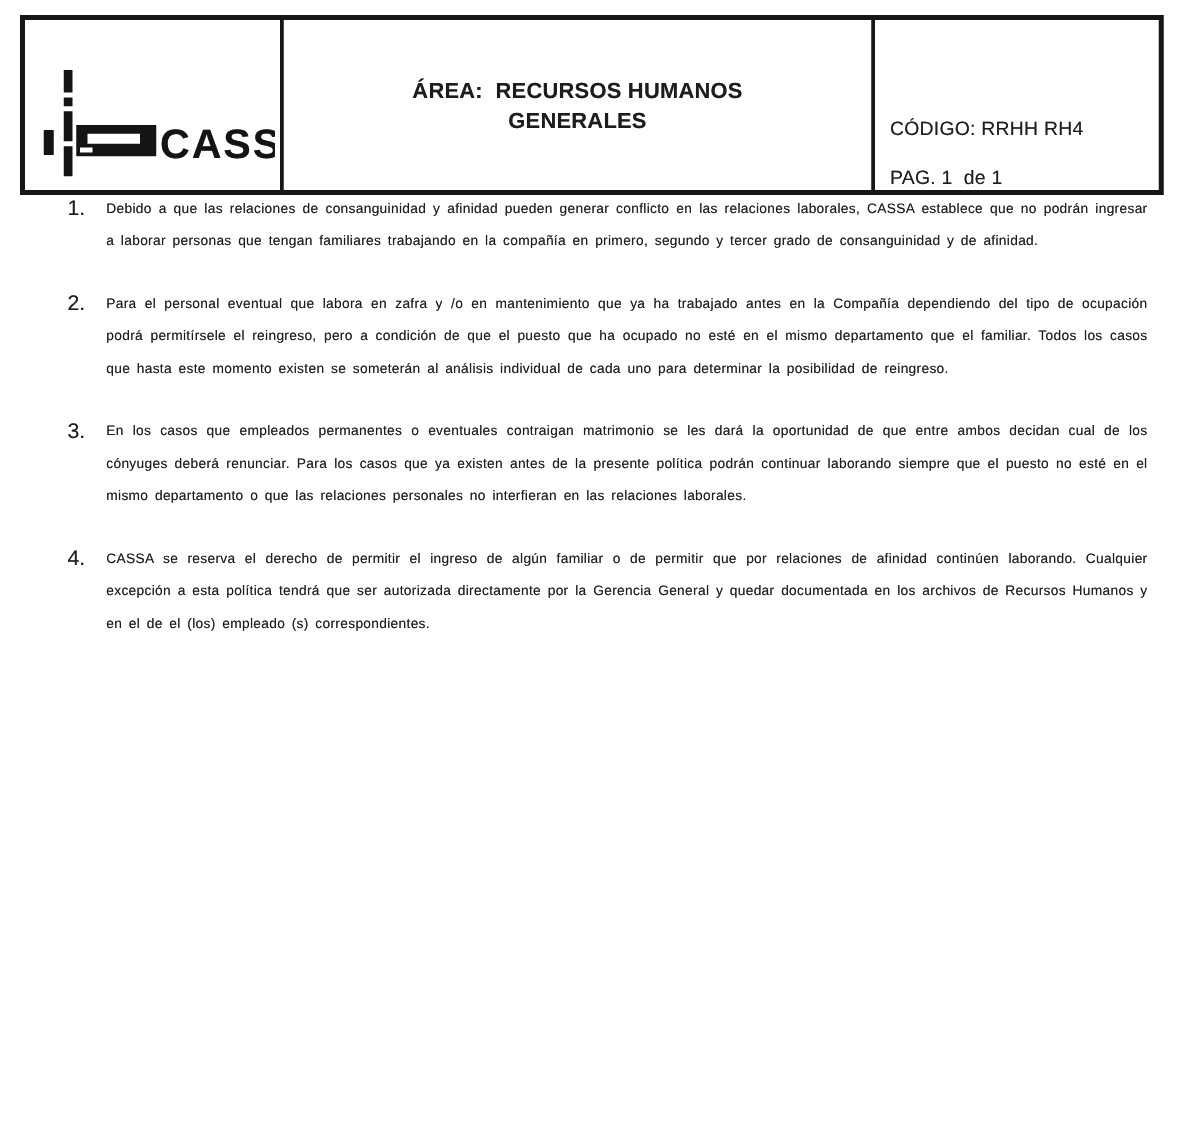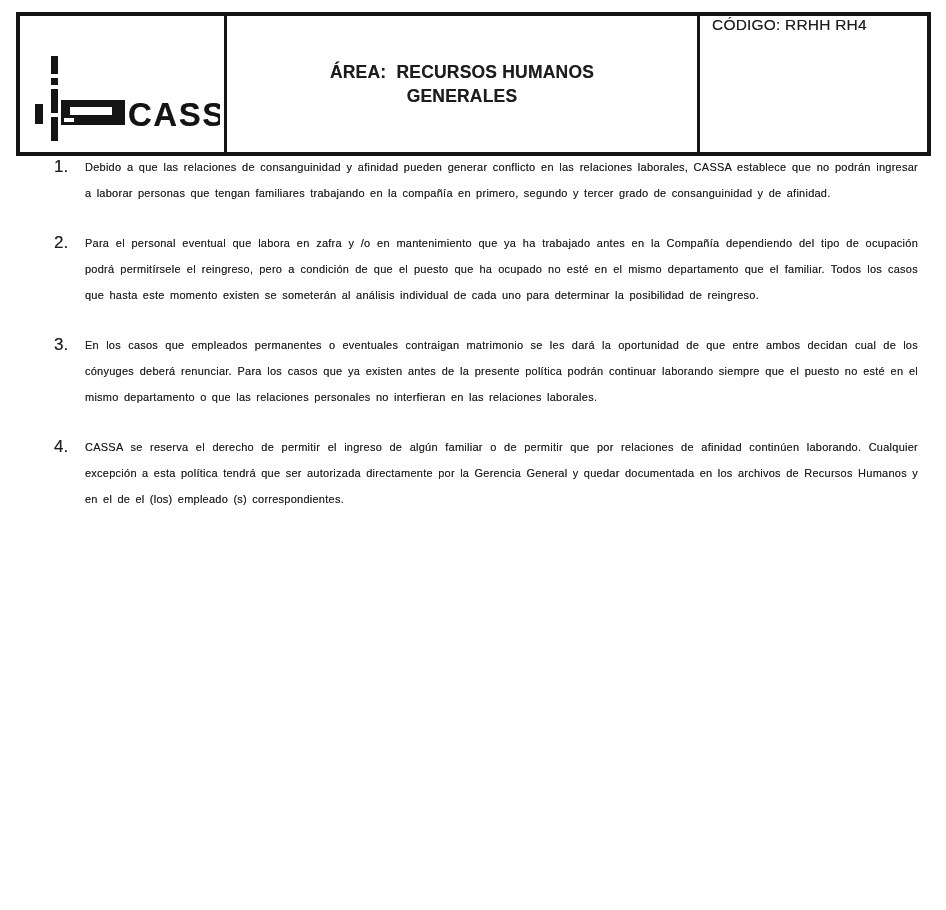--- a/index.html
+++ b/index.html
@@ -26,21 +26,21 @@
   }
   .logo-svg { position:absolute; left:14px; top:40px; }
   .cell-title {
     flex:1; border-right:3px solid var(--border,#161616);
     display:flex; flex-direction:column; justify-content:center; align-items:center;
     text-align:center; font-weight:bold; font-size:17.5px; line-height:24.5px;
     letter-spacing:.2px; padding:0 6px;
   }
   .cell-code {
     width:215px; flex:none;
-    display:flex; flex-direction:column; justify-content:flex-start;
+    display:flex; flex-direction:column; justify-content:flex-end;
     gap:21px; padding-left:12px; font-size:15.5px; letter-spacing:.2px;
   }
 
   
   .section-heading {
     margin:92px 0 0 18px;
     font-size:19px; font-weight:bold; letter-spacing:.4px;
   }
   .policy-list { margin:40px 28px 0 54px; }
   .policy-row { display:flex; margin-bottom:24px; }
@@ -79,20 +79,21 @@
       </svg>
     </div>
 
     <div class="cell-title">
       <div>ÁREA:&nbsp; RECURSOS HUMANOS</div>
       <div>GENERALES</div>
     </div>
 
     <div class="cell-code">
       <div>CÓDIGO: RRHH RH4</div>
+      <div>PAG. 1&nbsp; de 1</div>
     </div>
 
   </div>
 
   <div class="section-heading">POLÍTICAS GENERALES</div>
 
   <div class="policy-list">
 
     <div class="policy-row">
       <div class="policy-num">1.</div>

